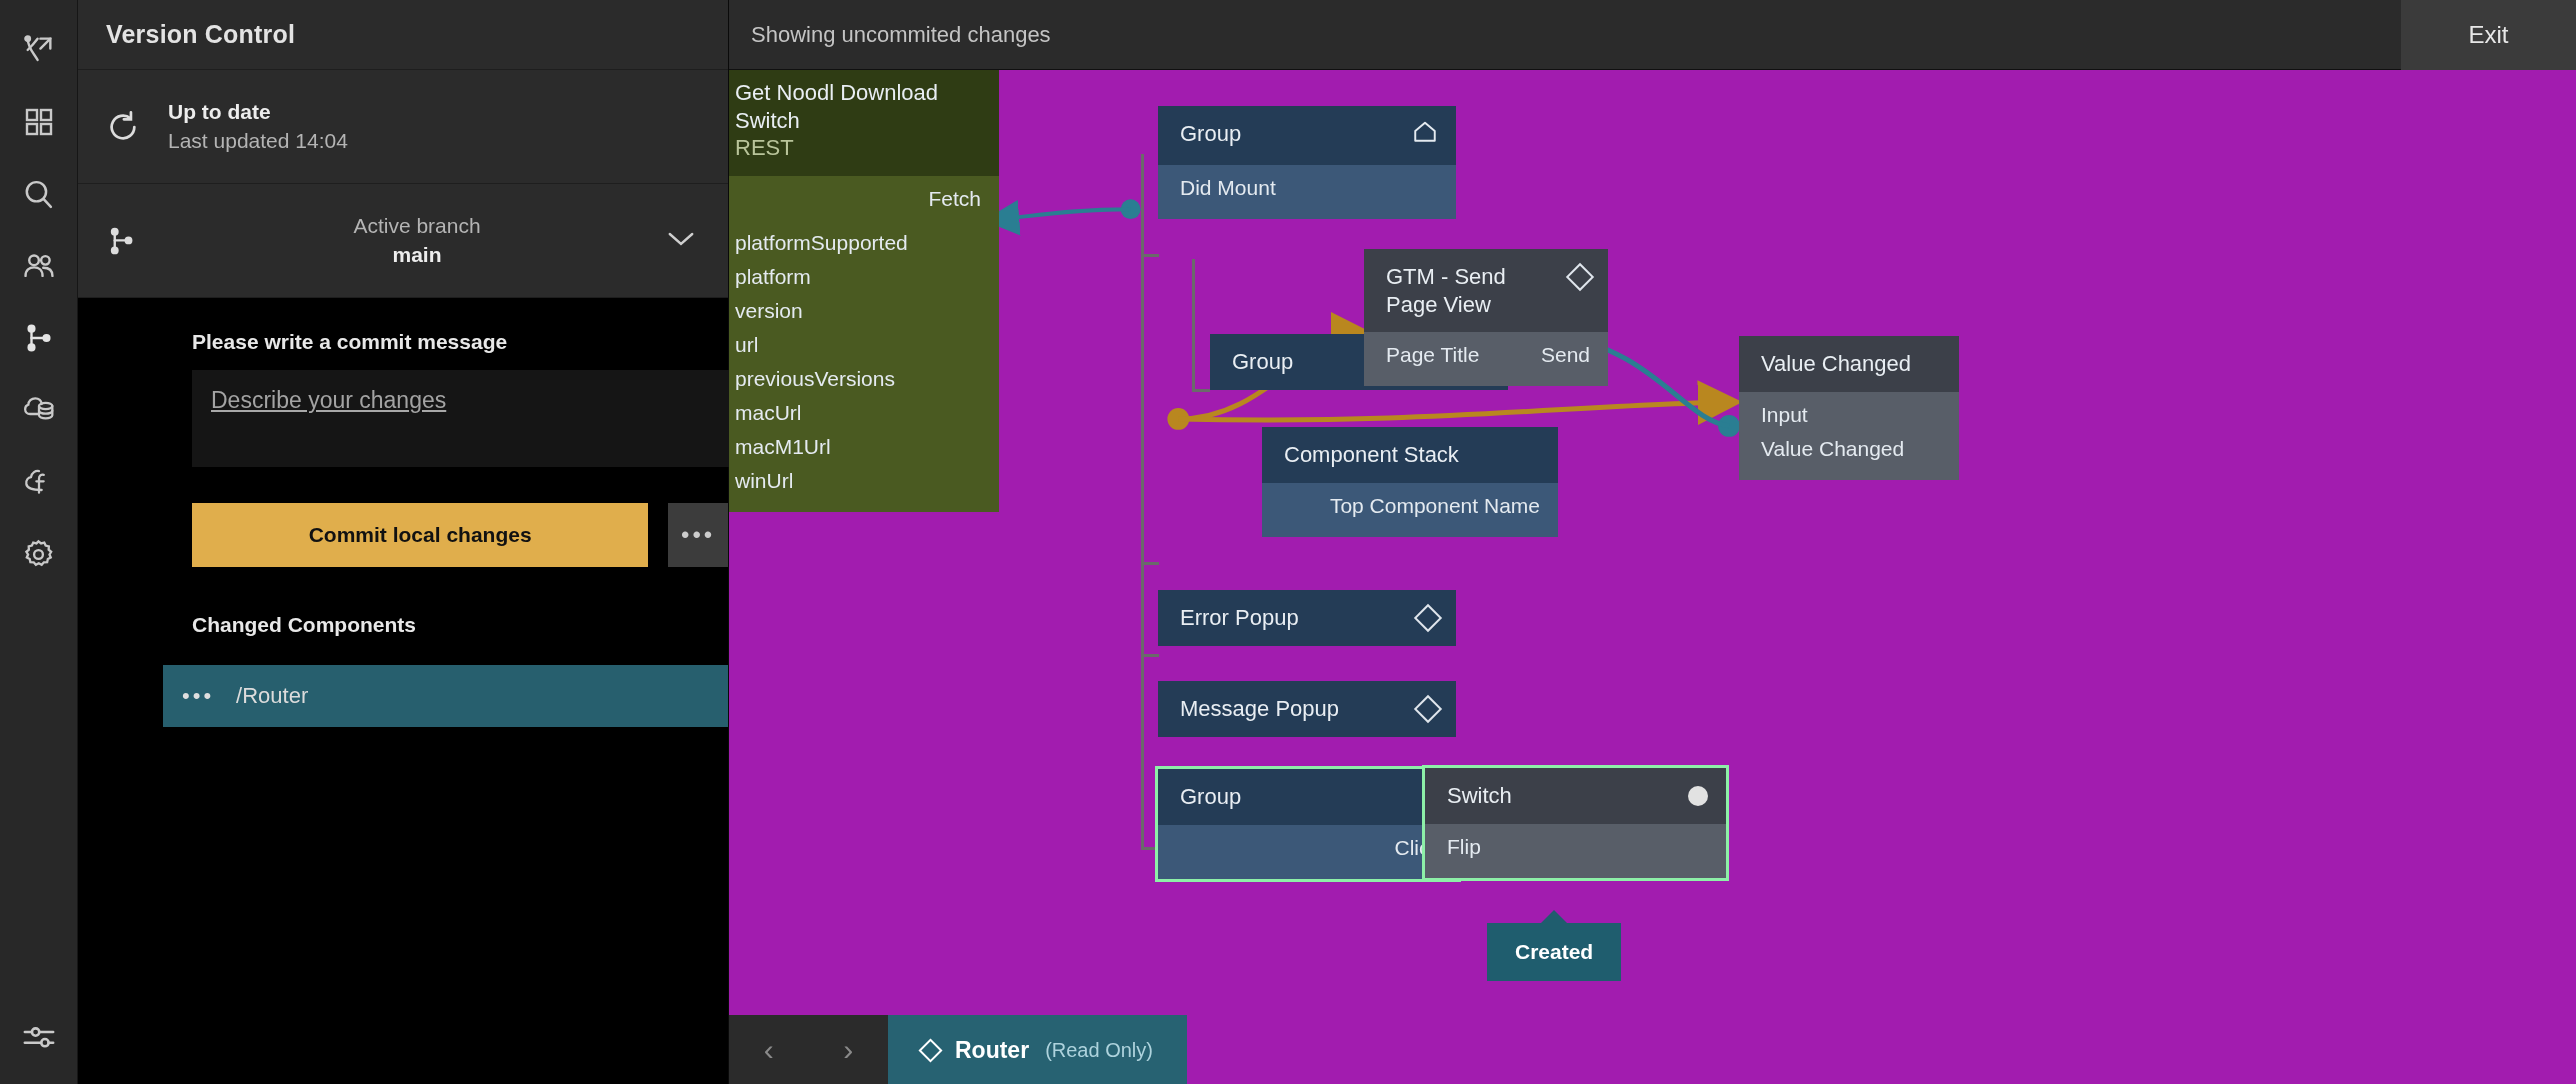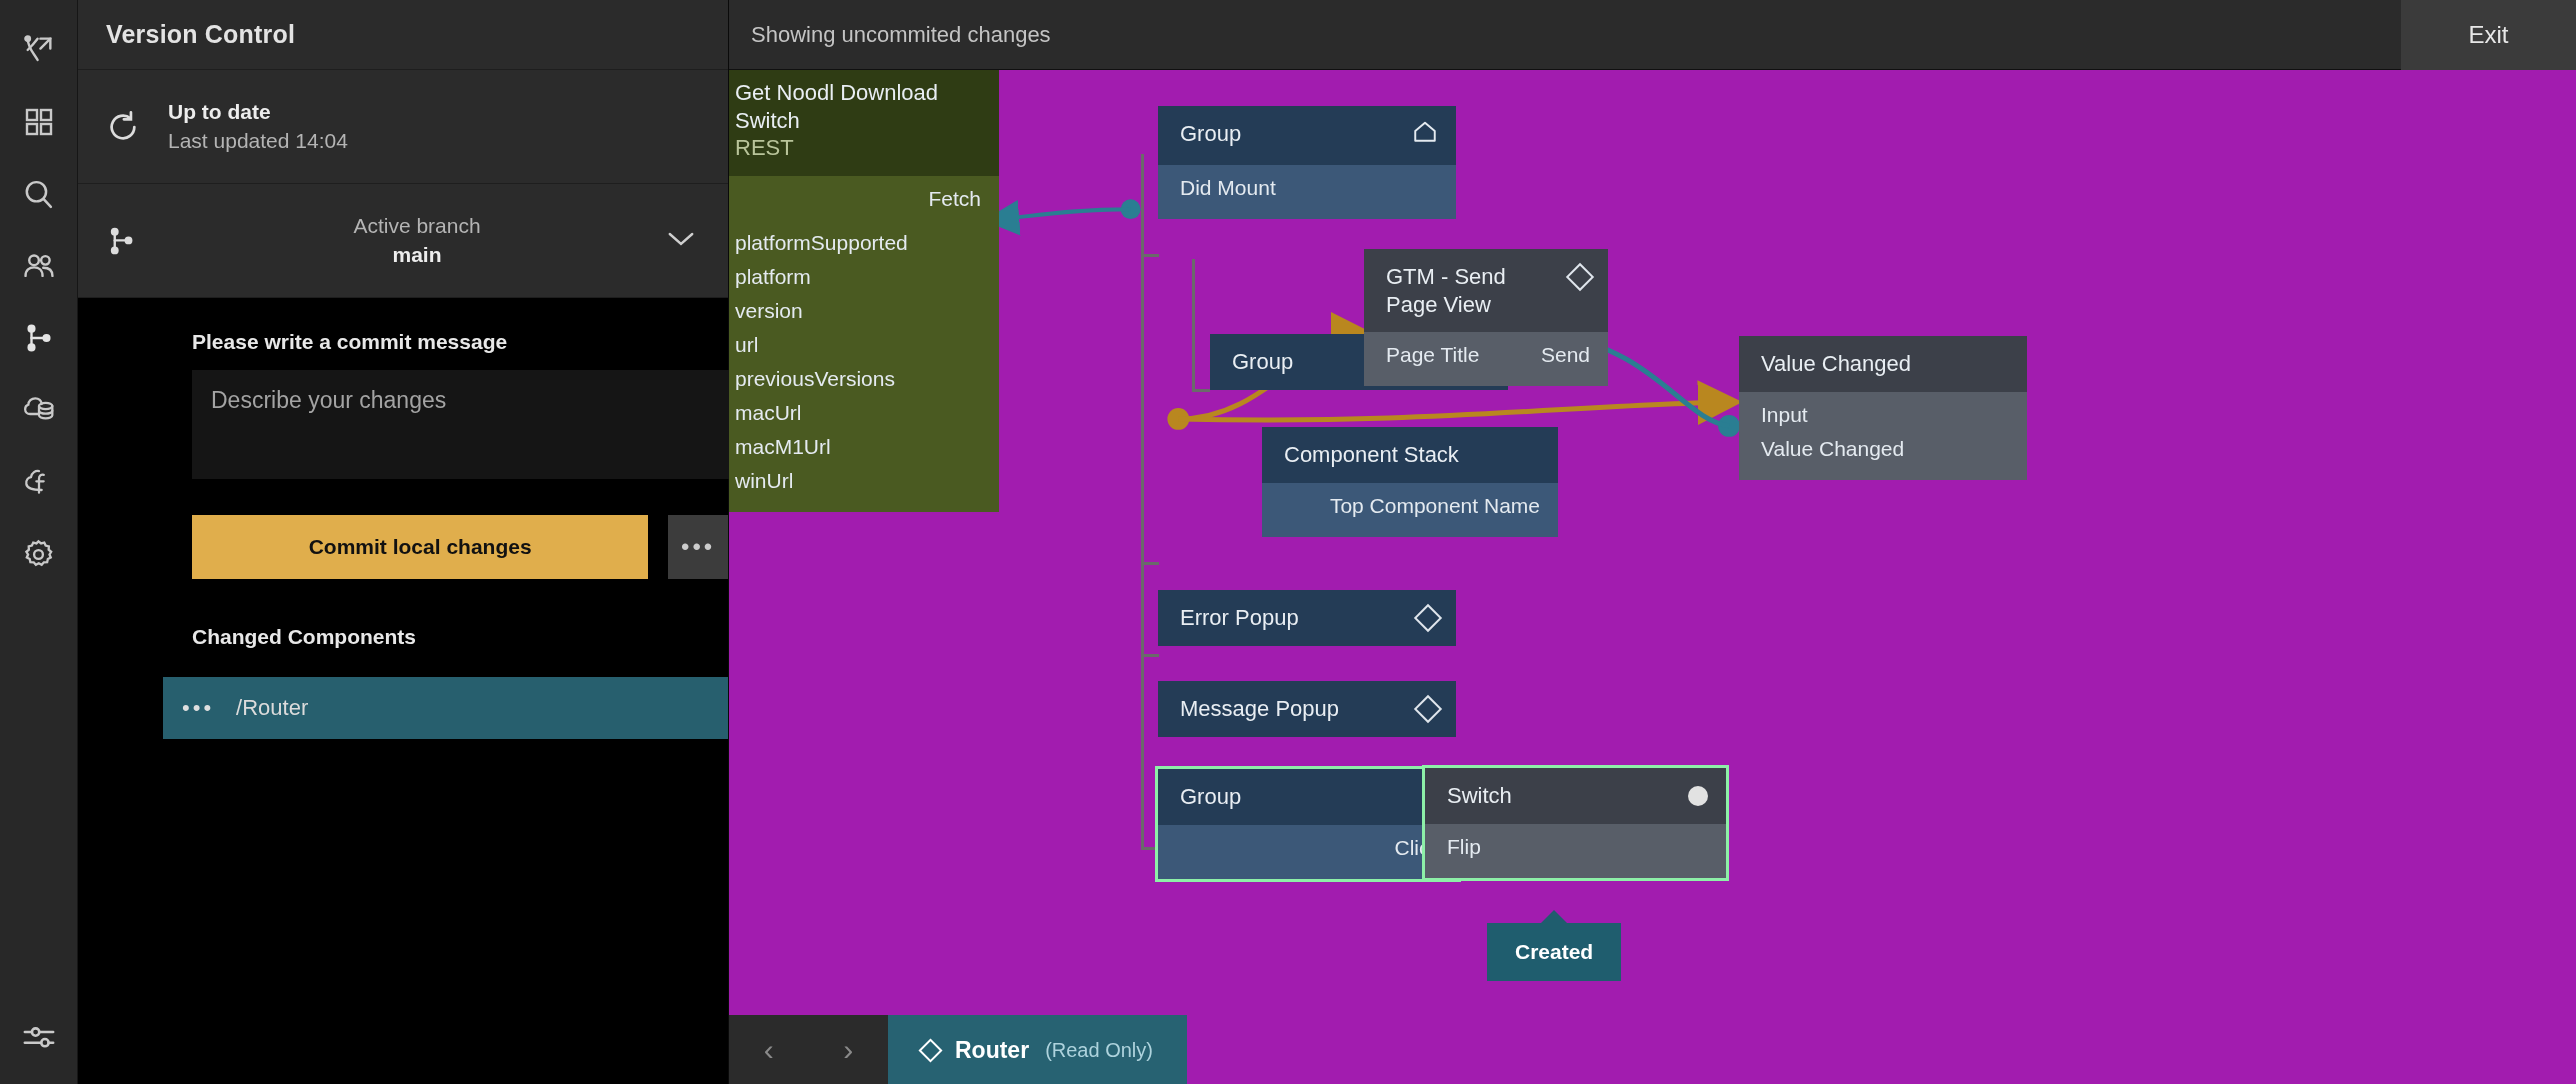--- a/index.html
+++ b/index.html
@@ -67,28 +67,29 @@
   .tab.active { background: #131313; color: #ffffff; }
   .tab.inactive { background: #404040; color: #b9b9b9; }
 
   .vc-body { flex: 1 1 auto; background: #000000; padding: 0 0 0 0; }
   .commit-label {
     font-size: 21px; font-weight: bold; color: #e8e8e8;
     padding: 32px 0 0 114px;
   }
   .commit-box-wrap { padding: 16px 0 0 114px; }
   .commit-box {
-    width: 537px; height: 109px;
+    width: 537px; height: 97px;
     background: #151515;
     border: 1px solid #151515;
     color: #a8a8a8; font-size: 23px;
     font-family: "Liberation Sans", sans-serif;
     padding: 16px 18px;
     resize: none; outline: none;
     position: relative;
+    text-decoration: underline;
   }
   .commit-box::placeholder { color: #a3a3a3; }
   .resize-grip {
     position: absolute; right: 115px; margin-top: -26px;
     width: 14px; height: 14px; pointer-events: none;
   }
   .btn-row { display: flex; align-items: center; padding: 32px 0 0 114px; gap: 20px; }
   .commit-btn {
     width: 489px; height: 64px;
     background: #e0ae4c; color: #111;
@@ -487,21 +488,21 @@
           <span class="diamond"></span>
         </div>
         <div class="node-body">
           <div class="port split">
             <span>Page Title</span>
             <span>Send</span>
           </div>
         </div>
       </div>
 
-      <div class="node n-grey" style="left:1010px; top:266px; width:288px;">
+      <div class="node n-grey" style="left:1010px; top:266px; width:220px;">
         <div class="node-head">
           <span>Value Changed</span>
         </div>
         <div class="node-body">
           <div class="port">Input</div>
           <div class="port">Value Changed</div>
         </div>
       </div>
 
       <div class="node n-grey sel-green" style="left:696px; top:698px; width:301px;">

